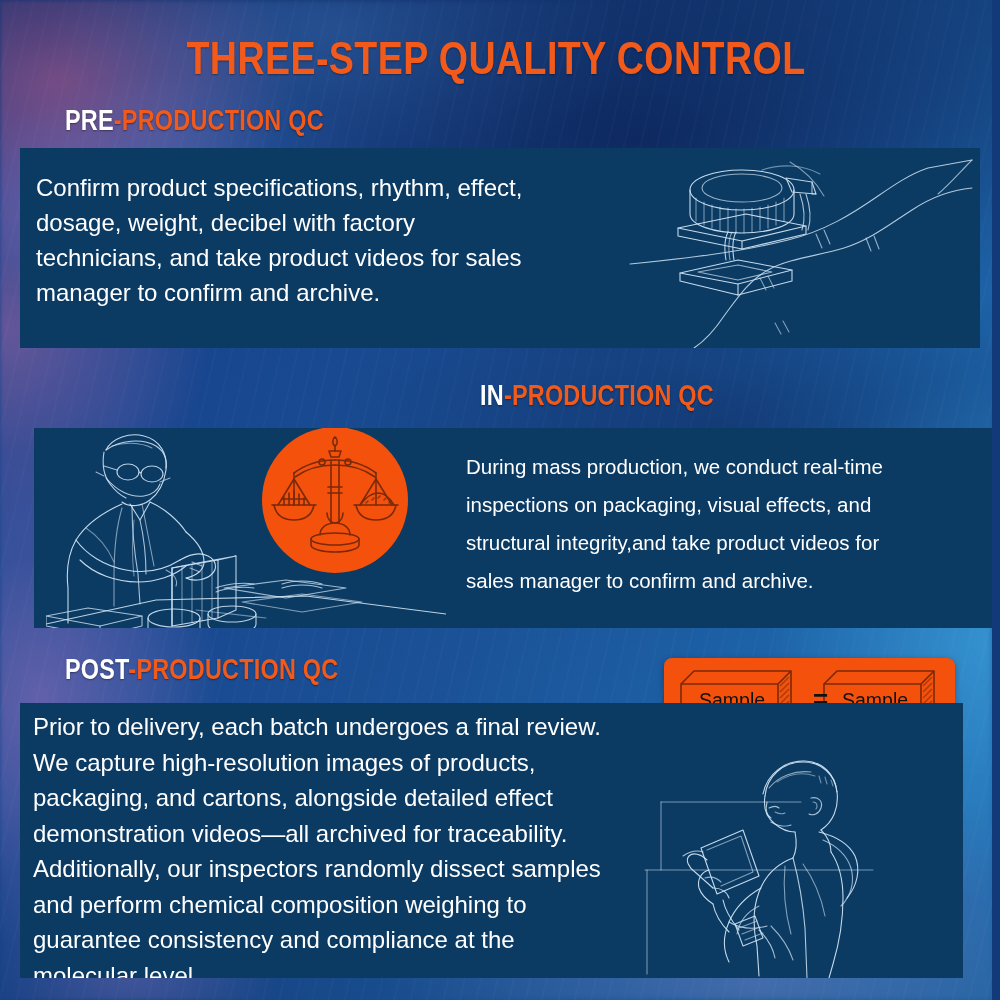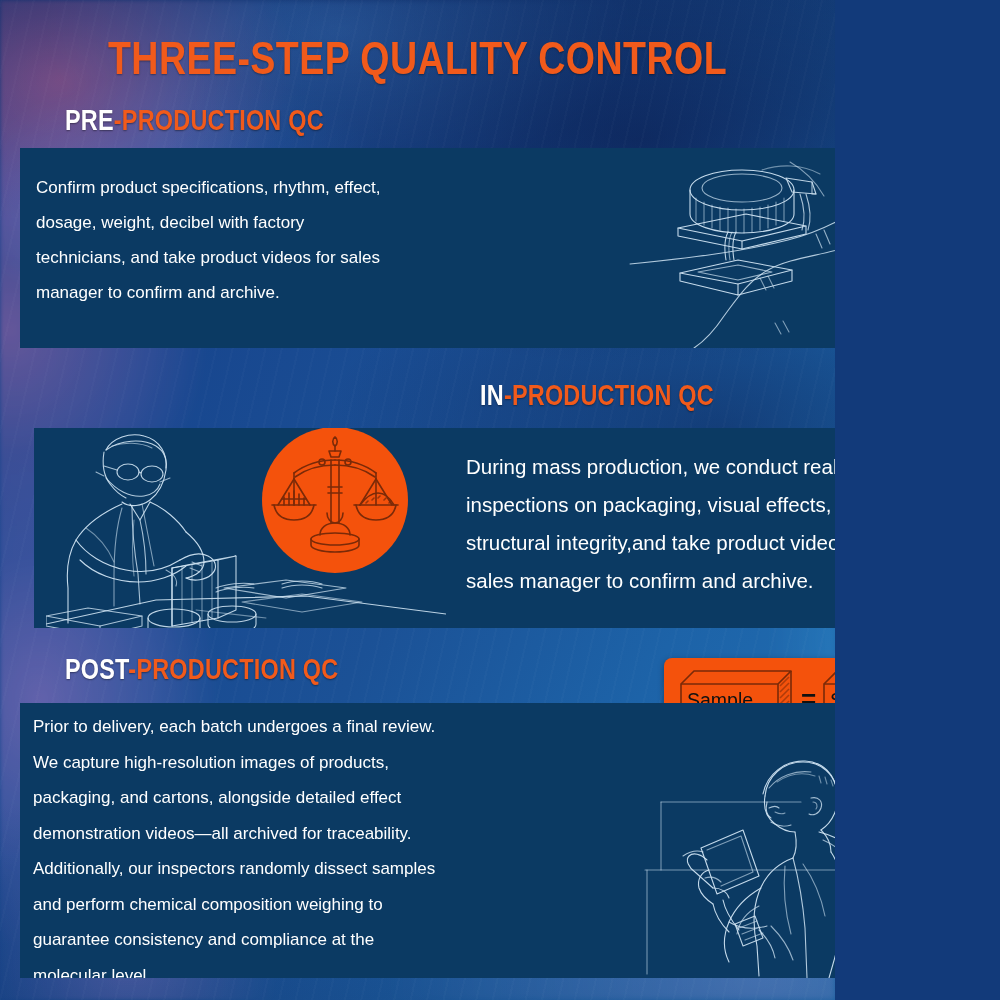--- a/index.html
+++ b/index.html
@@ -1,21 +1,21 @@
 <!DOCTYPE html>
 <html><head>
 <meta charset="utf-8">
 <style>
   html,body{margin:0;padding:0;}
   body{
     width:1000px;height:1000px;overflow:hidden;
     font-family:"Liberation Sans", sans-serif;
     background:#123a7a;
   }
-  #stage{position:relative;width:835px;height:1000px;overflow:hidden;}
+  #stage{position:relative;width:992px;height:1000px;overflow:hidden;}
 
   
   .bg{position:absolute;inset:0;}
   .bg-base{
     background:
       linear-gradient(118deg,#1a3f86 0%,#18478f 28%,#1b5196 52%,#1d63a8 74%,#2170b4 100%);
   }
   .bg-smoke1{
     background:
       radial-gradient(ellipse 330px 260px at 60px 80px, rgba(170,44,40,.78) 0%, rgba(140,40,55,.35) 45%, rgba(20,50,120,0) 72%),
@@ -72,21 +72,21 @@
 
   
   .panel{position:absolute;background:#0b3a63;overflow:hidden;}
   #panel1{left:20px;top:148px;width:960px;height:200px;}
   #panel2{left:20px;top:428px;width:960px;height:200px;margin-left:14px;}
   #panel3{left:20px;top:703px;width:943px;height:275px;}
 
   .body-text{
     position:absolute;color:#ffffff;
     font-family:"Liberation Sans", sans-serif;
-    font-size:17px;line-height:35px;white-space:pre-line;
+    font-size:24px;line-height:35px;white-space:pre-line;
   }
   #text1{left:16px;top:22px;width:560px;}
   #text2{left:432px;top:20px;width:530px;font-size:20.5px;line-height:38px;}
   #text3{left:13px;top:6px;width:630px;line-height:35.5px;}
 
   
   .art{position:absolute;}
   #art1{right:0px;top:0px;width:360px;height:200px;}
   #art2{left:12px;top:0px;width:400px;height:200px;}
   #art3{right:20px;bottom:0px;width:300px;height:230px;}
@@ -101,21 +101,21 @@
 
   
   #sample-box{
     position:absolute;left:664px;top:658px;width:291px;height:87px;
     background:#F4520C;border-radius:8px;
     box-shadow:0 2px 6px rgba(0,0,0,.35);
   }
   #sample-box svg{position:absolute;inset:0;width:100%;height:100%;}
   .cube-label{
     position:absolute;color:#111;font-size:19.5px;
-    font-family:"Liberation Sans", sans-serif;white-space:nowrap;
+    font-family:"Liberation Sans", sans-serif;white-space:nowrap;margin-left:12px;
   }
   #lbl-sample{left:23px;top:31px;}
   #lbl-equals{left:137px;top:26px;font-size:26px;font-weight:bold;}
   #lbl-product{left:166px;top:31px;}
 </style>
 </head>
 <body>
 
 <div id="stage">
 

